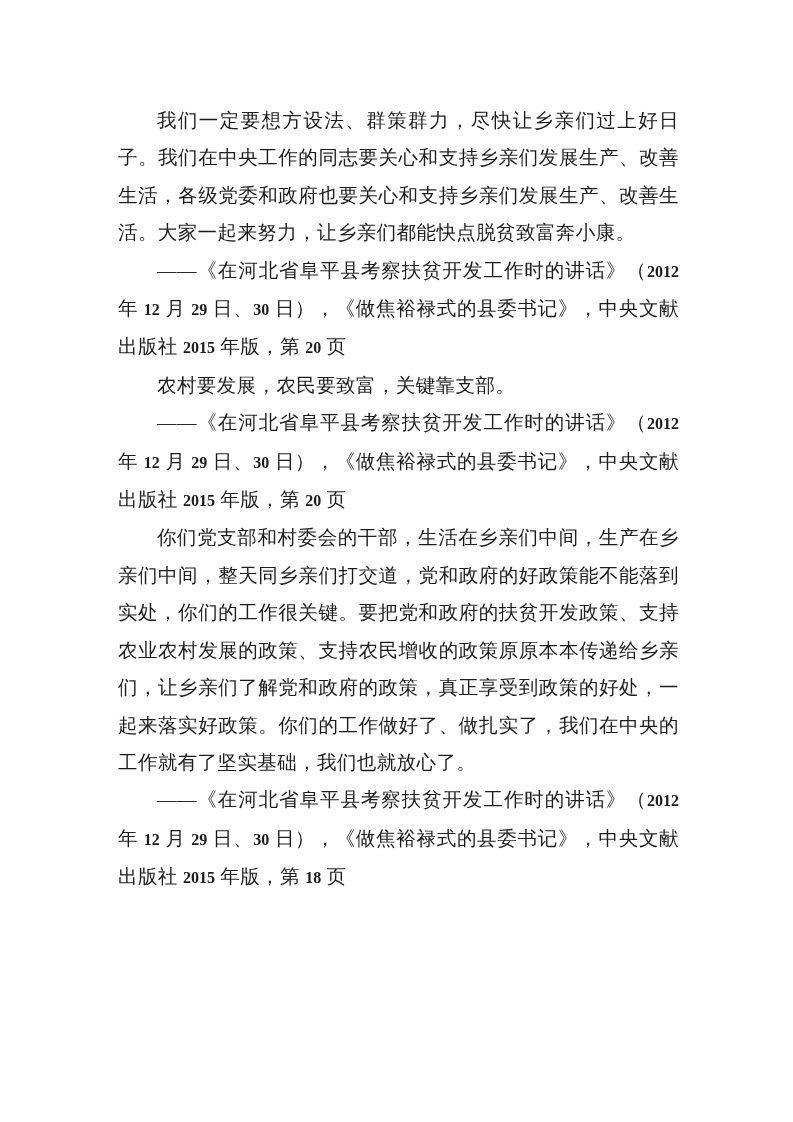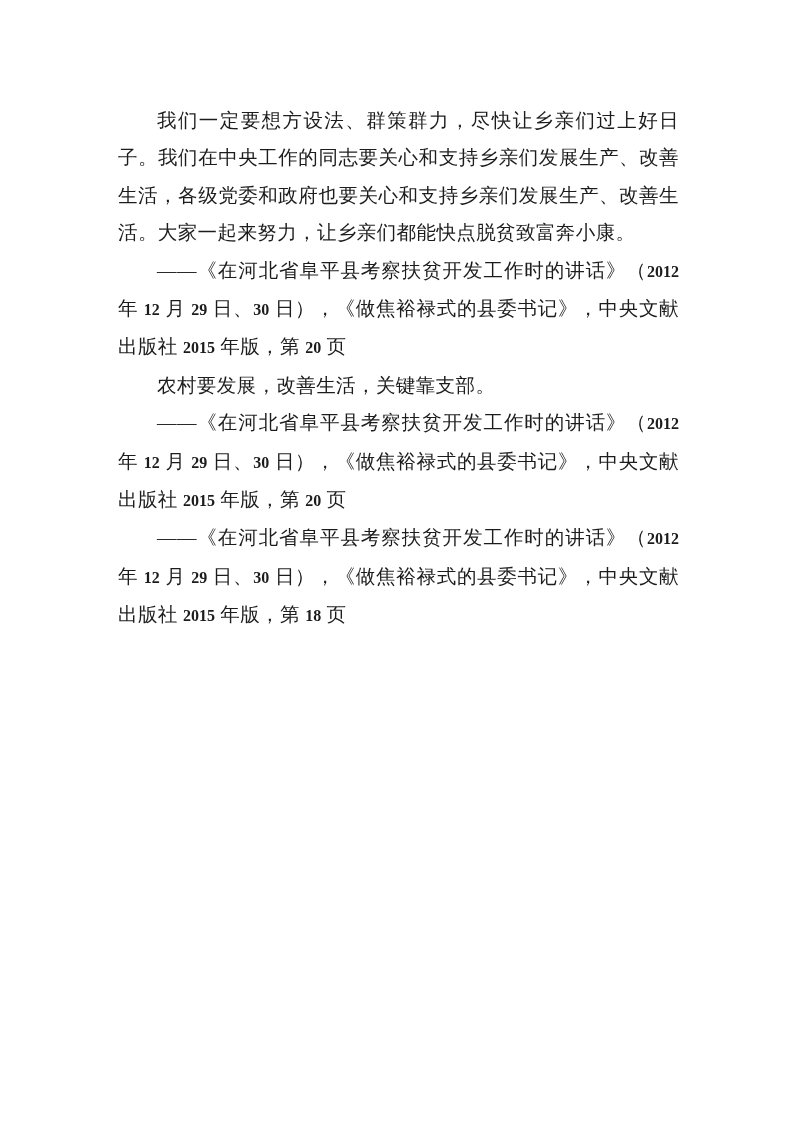--- a/index.html
+++ b/index.html
@@ -38,17 +38,18 @@
     letter-spacing: 0;
   }
 </style>
 </head>
 <body>
 
 <div class="page">
   <div class="doc-body">
       <p class="quote">我们一定要想方设法、群策群力，尽快让乡亲们过上好日子。我们在中央工作的同志要关心和支持乡亲们发展生产、改善生活，各级党委和政府也要关心和支持乡亲们发展生产、改善生活。大家一起来努力，让乡亲们都能快点脱贫致富奔小康。</p>
       <p class="citation">——《在河北省阜平县考察扶贫开发工作时的讲话》（<span class="num">2012</span> 年 <span class="num">12</span> 月 <span class="num">29</span> 日、<span class="num">30</span> 日），《做焦裕禄式的县委书记》，中央文献出版社 <span class="num">2015</span> 年版，第 <span class="num">20</span> 页</p>
-      <p class="quote">农村要发展，改善生活，关键靠支部。</p>
+      <p class="quote">农村要发展，农民要致富，关键靠支部。</p>
       <p class="citation">——《在河北省阜平县考察扶贫开发工作时的讲话》（<span class="num">2012</span> 年 <span class="num">12</span> 月 <span class="num">29</span> 日、<span class="num">30</span> 日），《做焦裕禄式的县委书记》，中央文献出版社 <span class="num">2015</span> 年版，第 <span class="num">20</span> 页</p>
+      <p class="quote">你们党支部和村委会的干部，生活在乡亲们中间，生产在乡亲们中间，整天同乡亲们打交道，党和政府的好政策能不能落到实处，你们的工作很关键。要把党和政府的扶贫开发政策、支持农业农村发展的政策、支持农民增收的政策原原本本传递给乡亲们，让乡亲们了解党和政府的政策，真正享受到政策的好处，一起来落实好政策。你们的工作做好了、做扎实了，我们在中央的工作就有了坚实基础，我们也就放心了。</p>
       <p class="citation">——《在河北省阜平县考察扶贫开发工作时的讲话》（<span class="num">2012</span> 年 <span class="num">12</span> 月 <span class="num">29</span> 日、<span class="num">30</span> 日），《做焦裕禄式的县委书记》，中央文献出版社 <span class="num">2015</span> 年版，第 <span class="num">18</span> 页</p>
     </div>
 </div>
 
 </body></html>

